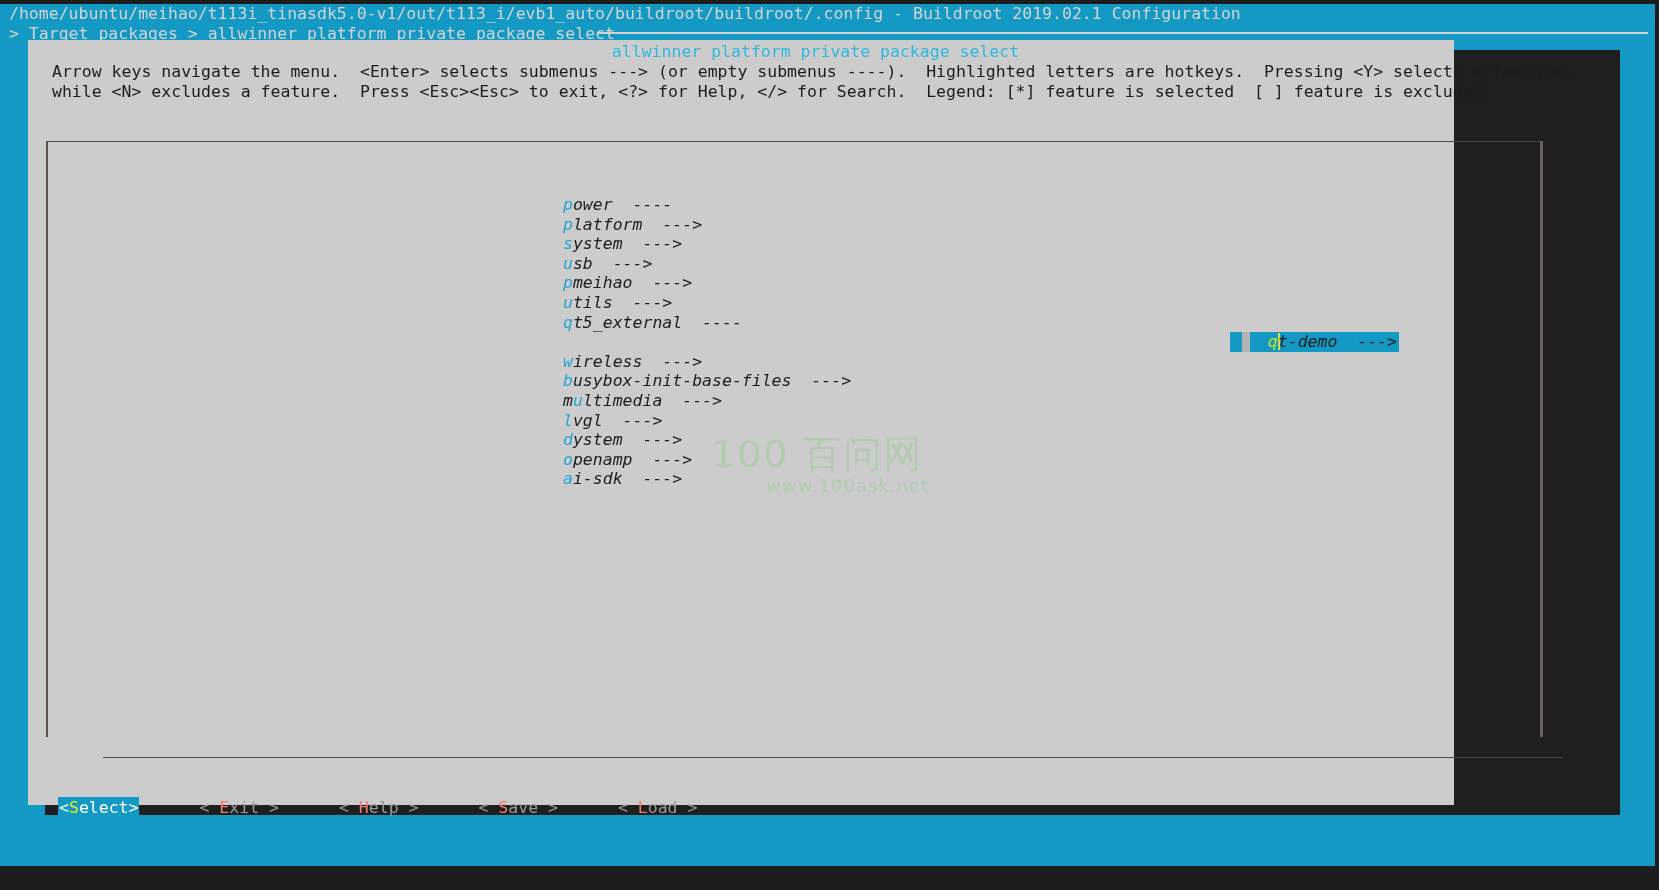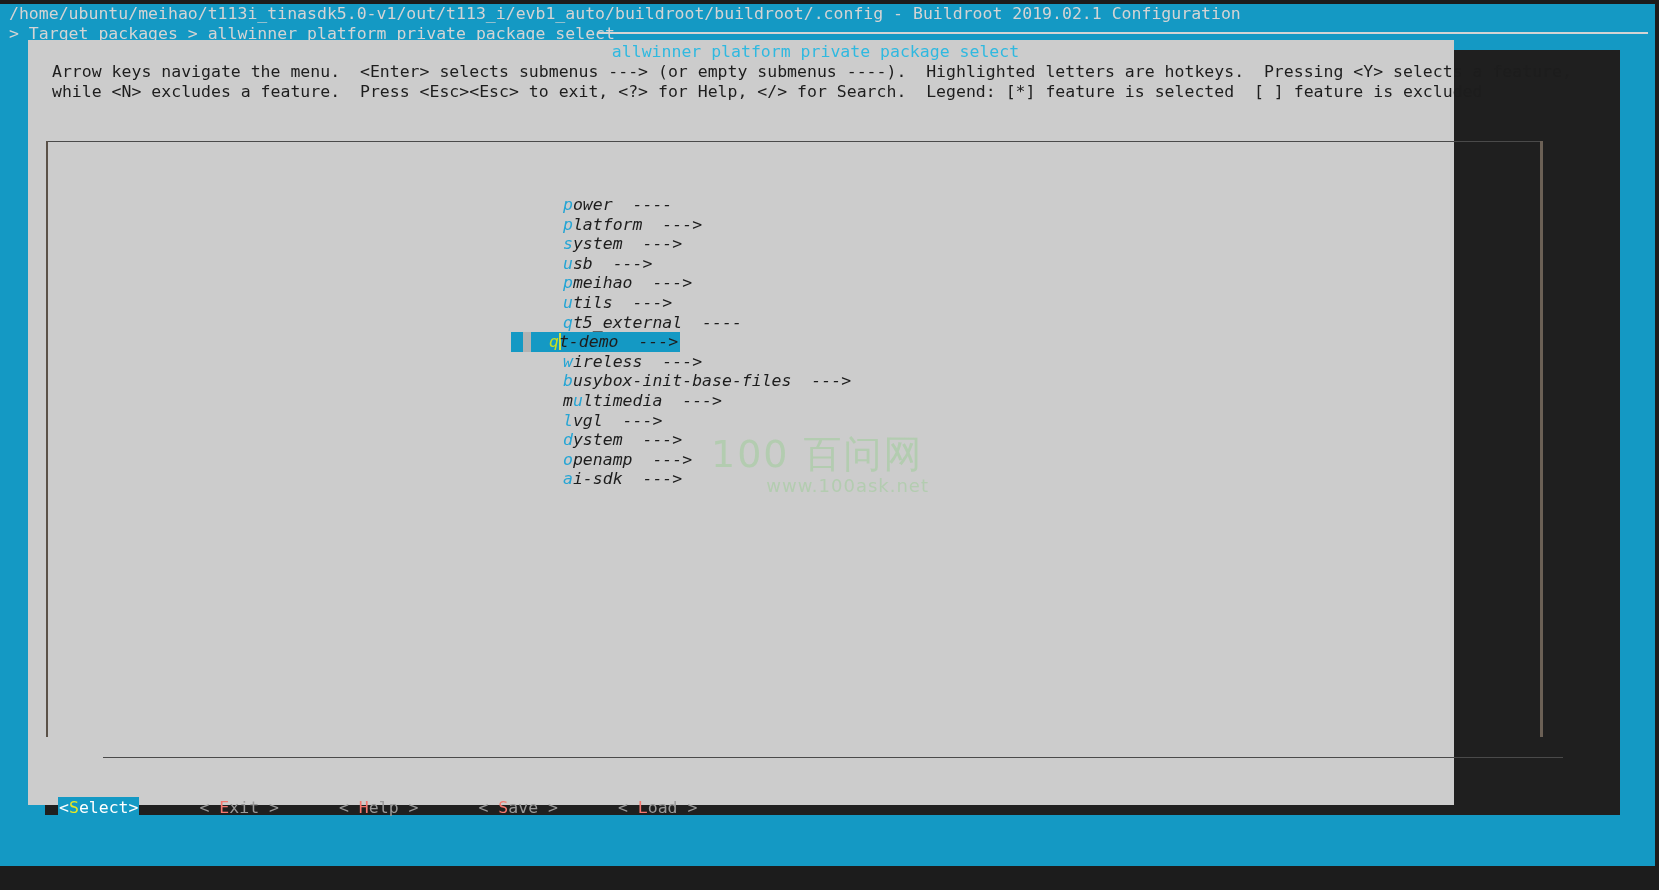--- a/index.html
+++ b/index.html
@@ -158,20 +158,21 @@
     color: #1d1d1d;
     padding-left: 64px;
     box-sizing: border-box;
   }
   .menu-row .hotkey { color: #26a5d4; }
   .menu-row .label-rest { color: #1d1d1d; }
 
   
   .menu-row.selected {
     padding-left: 12px;
+    text-align: right;
   }
   .menu-row.selected .sel-marker {
     display: inline-block;
     width: 12px;
     height: 19.6px;
     background: #1499c4;
     vertical-align: top;
   }
   .menu-row.selected .sel-gap {
     display: inline-block;

